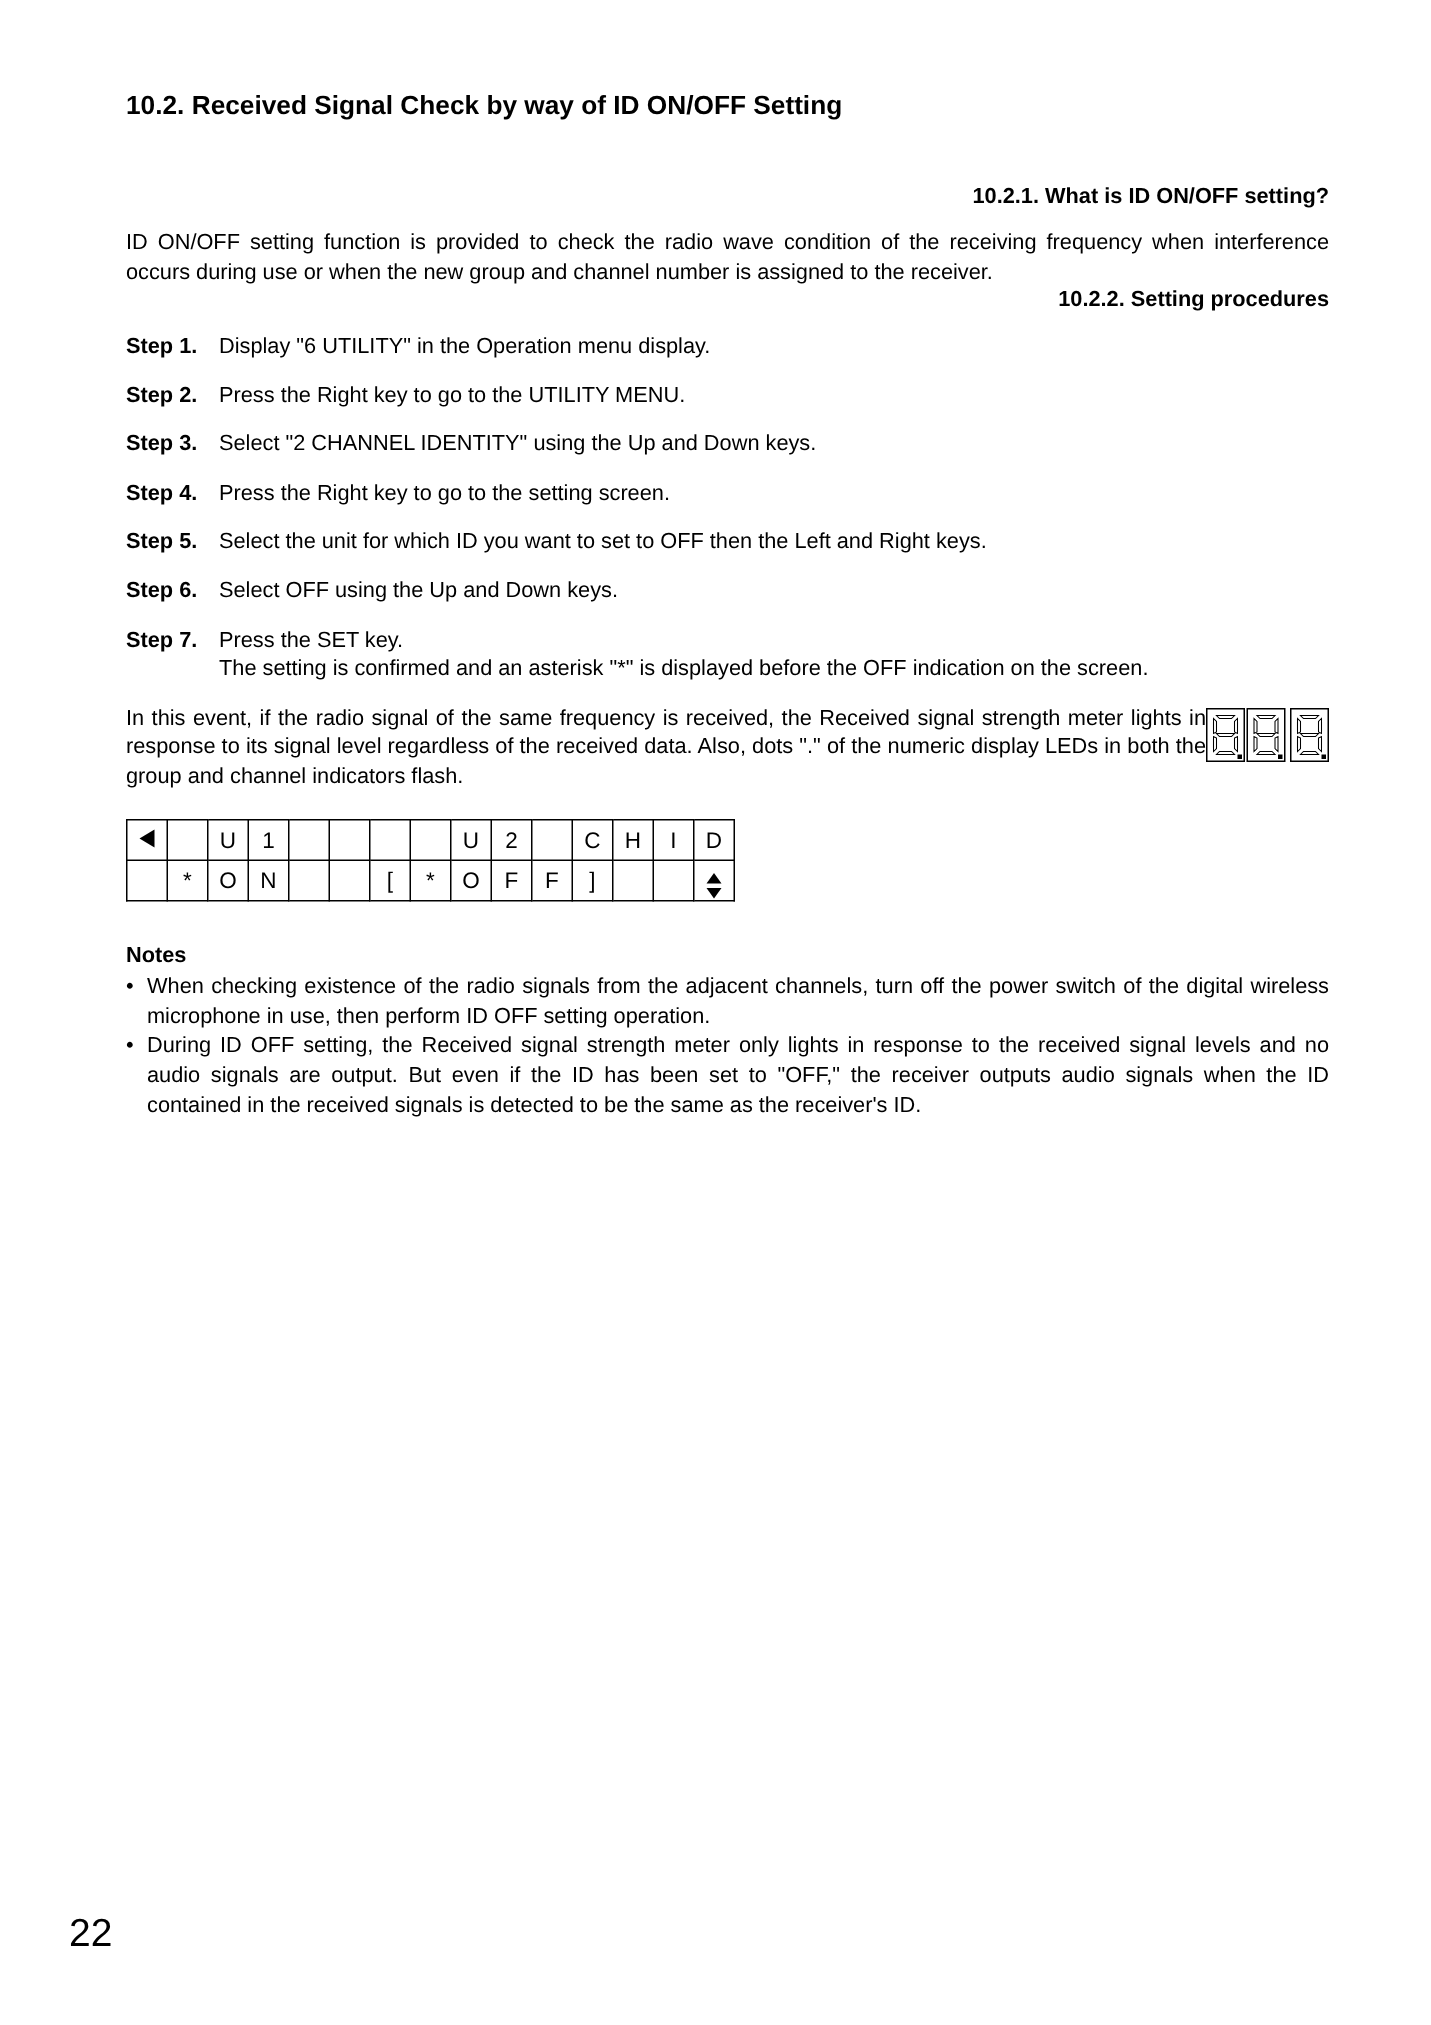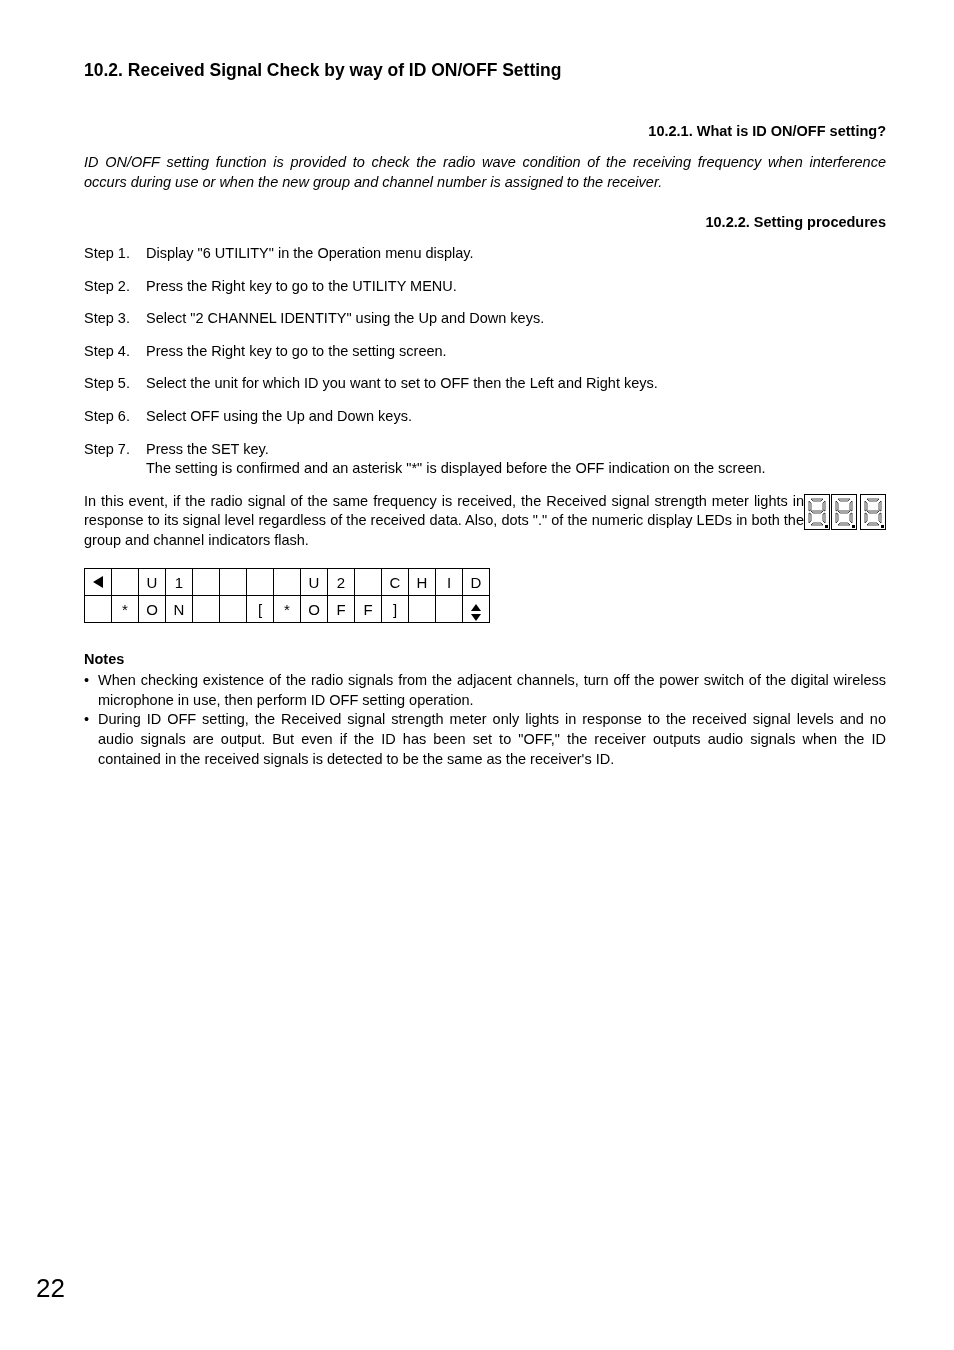--- a/index.html
+++ b/index.html
@@ -19,30 +19,28 @@
   }
   h3 {
     font-size: 14.5px;
     font-weight: bold;
     margin-bottom: 14px;
     text-align: right;
   }
   .intro {
     text-align: justify;
     line-height: 1.35;
-    margin-bottom: 22px;
-    font-style: italic;
   }
   .step-row {
     display: flex;
     margin-bottom: 13px;
     line-height: 1.35;
   }
   .step-label {
-    font-weight: normal;
+    font-weight: bold;
     flex: 0 0 62px;
   }
   .step-text {
     flex: 1;
   }
   .after-steps {
     display: flex;
     align-items: flex-start;
     margin-top: 8px;
     margin-bottom: 18px;
@@ -125,21 +123,21 @@
     line-height: 1.35;
     text-align: justify;
   }
   .note-bullet {
     flex: 0 0 14px;
   }
   .note-text { flex: 1; }
 
   .page-num {
     position: absolute;
-    left: 36px;
+    left: 46px;
     bottom: 46px;
     font-size: 26px;
     font-family: Arial, sans-serif;
   }
 </style>
 </head>
 <body>
 
 <h2>10.2. Received Signal Check by way of ID ON/OFF Setting</h2>
 

